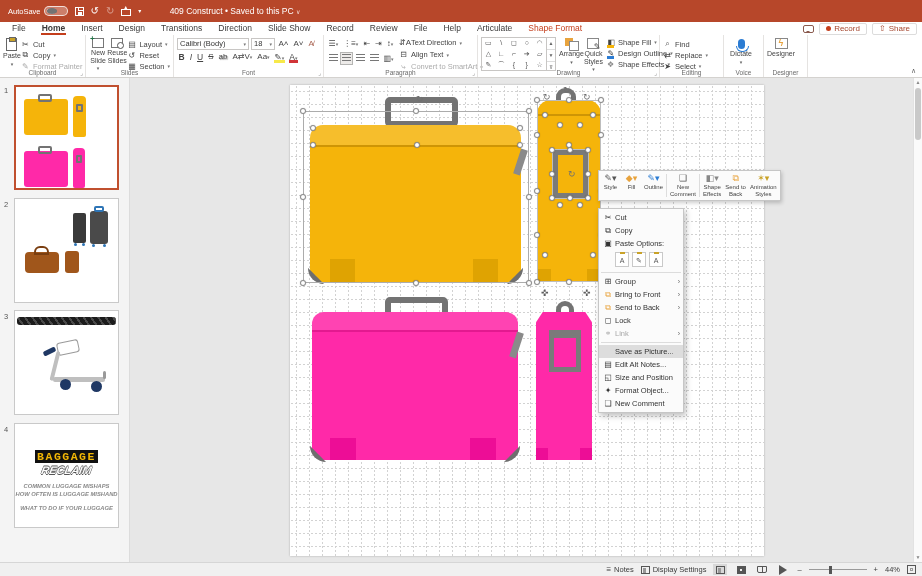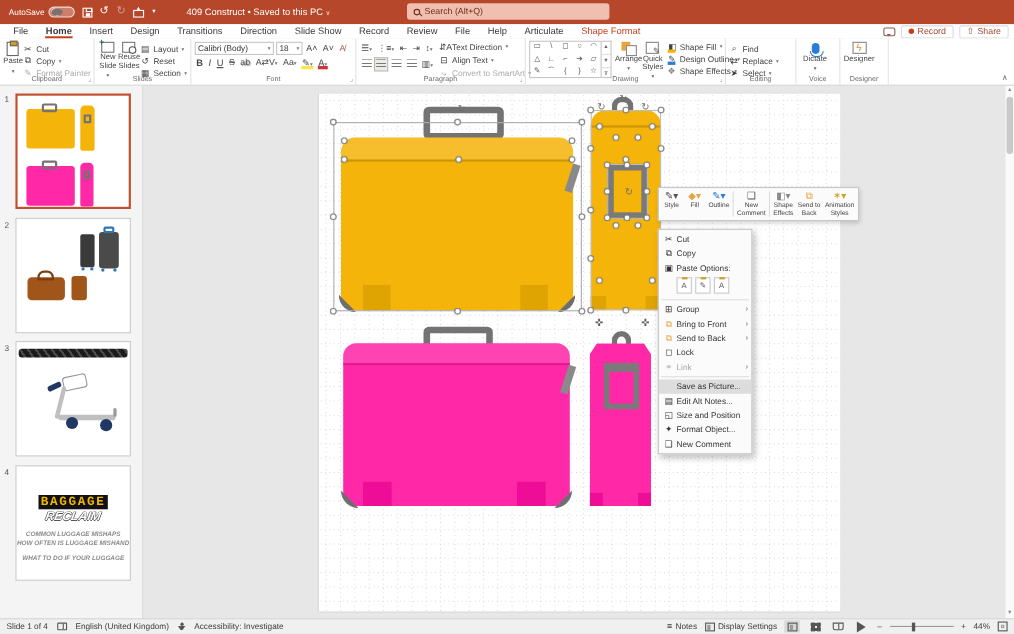--- a/index.html
+++ b/index.html
@@ -177,24 +177,20 @@
           <span class="state">On</span>
         </span>
     </div>
     <span class="ic-save"></span>
     <span class="gly">↺</span>
     <span class="gly dim">↻</span>
     <span class="ic-present"></span>
     <span class="gly" style="font-size:6px">▾</span>
   </div>
   <div class="doc-title"><span>409 Construct • Saved to this PC</span> <span class="chev">∨</span></div>
-  <div class="searchbox">
-    <span class="ic-search"></span>
-    <span>Search (Alt+Q)</span>
-  </div>
 </div>
 
 <div class="tabrow">
   <div class="tabs" id="tabs">
       <div class="tab">File</div>
       <div class="tab active">Home</div>
       <div class="tab">Insert</div>
       <div class="tab">Design</div>
       <div class="tab">Transitions</div>
       <div class="tab">Direction</div>
@@ -701,27 +697,20 @@
 
     <div class="vscroll">
       <span class="arr">▲</span>
       <span class="thumbbar"></span>
       <span class="arr dn">▼</span>
     </div>
   </div>
 </div>
 
 <div class="statusbar">
-  <div class="sb-left">
-    <span>Slide 1 of 4</span>
-    <span class="ic-book"></span>
-    <span>English (United Kingdom)</span>
-    <span class="ic-acc"></span>
-    <span>Accessibility: Investigate</span>
-  </div>
   <div class="sb-right">
     <span style="display:flex;align-items:center;gap:3px">
         <span style="font-size:8px">≡</span>
         <span>Notes</span>
       </span>
     <span style="display:flex;align-items:center;gap:3px">
         <span class="vb-norm"></span>
         <span>Display Settings</span>
       </span>
     <span class="viewbtn sel">

